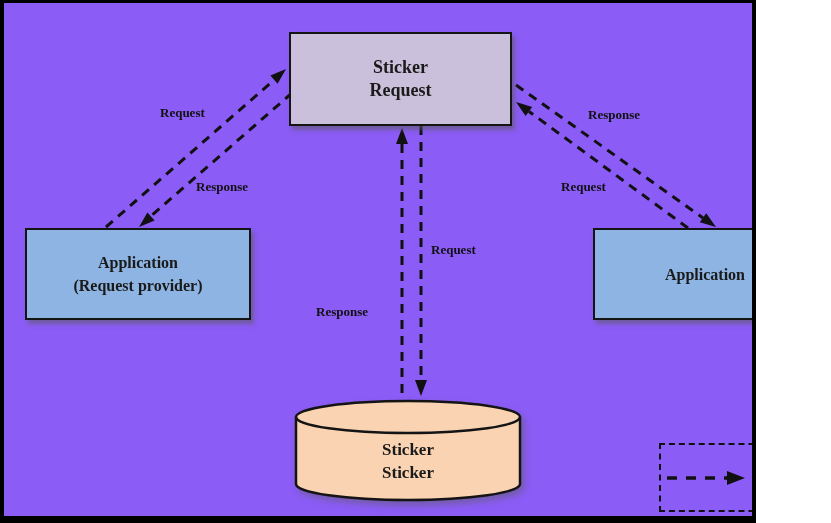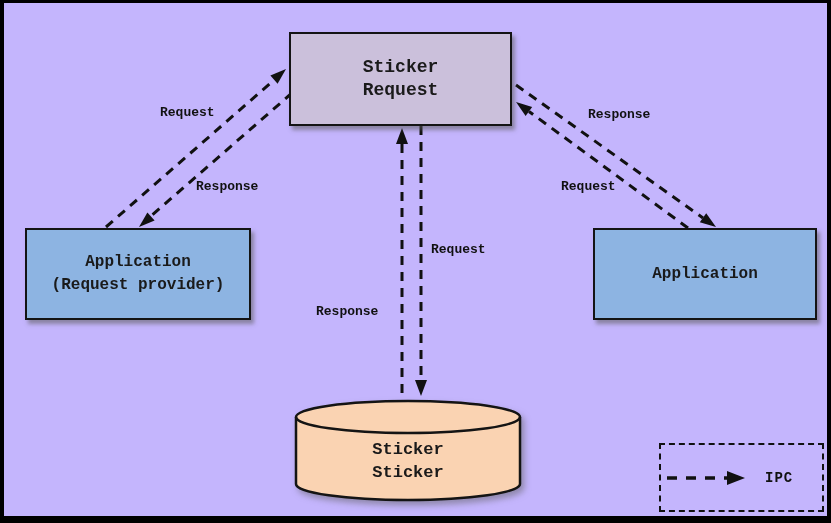--- a/index.html
+++ b/index.html
@@ -1,24 +1,24 @@
 <!DOCTYPE html>
 <html><head>
 <meta charset="utf-8">
 <style>
   html,body{margin:0;padding:0;background:#fff;}
   .frame{
     position:relative;
-    width:831px;height:523px;
+    width:756px;height:523px;
     box-sizing:border-box;
-    background:#c4b5fd;
+    background:#8b5cf6;
     border:solid #000;
     border-width:3px 4px 7px 4px;
     overflow:hidden;
-    font-family:Liberation Mono, monospace;
+    font-family:Liberation Serif, serif;
   }
   .layer{position:absolute;left:0;top:0;width:831px;height:523px;}
   .edge-line{stroke:#111111;stroke-width:3;stroke-dasharray:9 7;fill:none;}
   .edge-head{fill:#111111;stroke:none;}
   .cyl{stroke:#141414;stroke-width:2.5;}
   .cyl-g{filter:drop-shadow(3px 4px 3px rgba(90,90,90,0.5));}
   .node{
     position:absolute;
     box-sizing:border-box;
     border:2px solid #141414;

